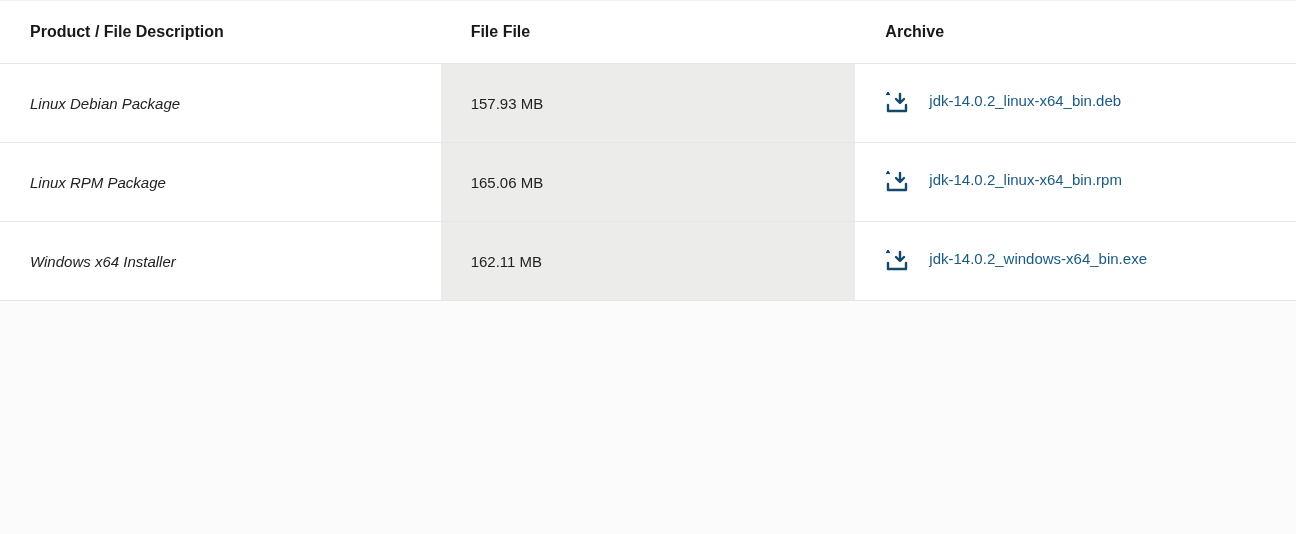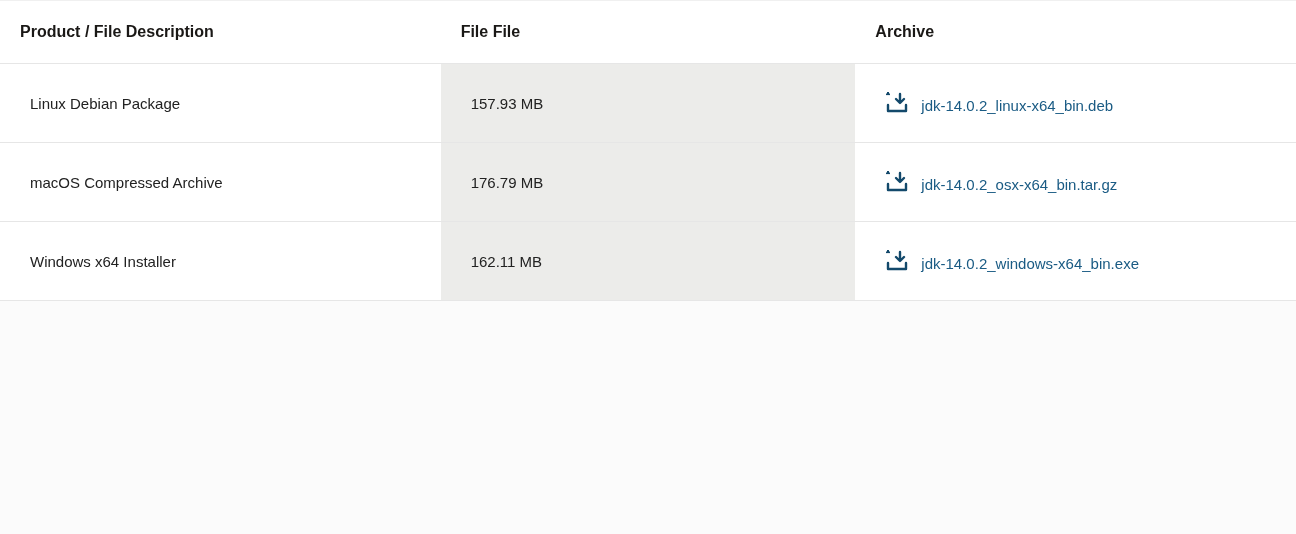--- a/index.html
+++ b/index.html
@@ -18,41 +18,41 @@
   }
   table {
     width: 100%;
     border-collapse: collapse;
     table-layout: fixed;
   }
   thead th {
     text-align: left;
     font-weight: 600;
     font-size: 16px;
-    padding: 22px 16px 22px 20px;
+    padding: 22px 16px 22px 30px;
     border-bottom: 1px solid #e6e6e6;
     background: #fff;
     color: #1a1816;
   }
   tbody td {
     padding: 28px 16px 28px 30px;
     border-bottom: 1px solid #e6e6e6;
     vertical-align: middle;
     font-size: 15px;
   }
-  .col-product { width: 34%; }
+  .col-product { width: 34%; font-style: italic; }
   .col-size    { width: 32%; }
   .col-dl      { width: 34%; }
   tbody td.col-size { background: #ececea; margin-left: 26px; }
   tbody td.col-product { color: #222; }
   tbody td.col-size { color: #222; }
   .dl-cell {
     display: flex;
-    align-items: flex-end;
-    gap: 12px;
+    align-items: flex-start;
+    gap: 20px;
   }
   .dl-link {
     color: #1a5b84;
     text-decoration: none;
     font-size: 15px;
   }
   .dl-icon {
     width: 24px;
     height: 22px;
     position: relative;
@@ -103,33 +103,33 @@
       <rect x="1" y="1.5" width="4" height="1.6" fill="#13496b"></rect>
       <path d="M15 2 L15 10 M11 7 L15 11 L19 7" stroke="#13496b" stroke-width="2.4" fill="none" stroke-linecap="round" stroke-linejoin="round"></path>
       <path d="M3 13 L3 19 L21 19 L21 13" stroke="#13496b" stroke-width="2.4" fill="none" stroke-linecap="round" stroke-linejoin="round"></path>
     </svg>
   </span>
                 <a class="dl-link" href="#">jdk-14.0.2_linux-x64_bin.deb</a>
               </div>
             </td>
           </tr>
           <tr>
-            <td class="col-product">macOS Compressed Archive</td>
-            <td class="col-size">176.79 MB</td>
+            <td class="col-product">Linux RPM Package</td>
+            <td class="col-size">165.06 MB</td>
             <td class="col-dl">
               <div class="dl-cell">
                 <span class="dl-icon">
     <svg viewBox="0 0 24 22">
       <path d="M4 2 L4 0 L2 0 L2 2 Z" fill="#13496b"></path>
       <rect x="1" y="1.5" width="4" height="1.6" fill="#13496b"></rect>
       <path d="M15 2 L15 10 M11 7 L15 11 L19 7" stroke="#13496b" stroke-width="2.4" fill="none" stroke-linecap="round" stroke-linejoin="round"></path>
       <path d="M3 13 L3 19 L21 19 L21 13" stroke="#13496b" stroke-width="2.4" fill="none" stroke-linecap="round" stroke-linejoin="round"></path>
     </svg>
   </span>
-                <a class="dl-link" href="#">jdk-14.0.2_osx-x64_bin.tar.gz</a>
+                <a class="dl-link" href="#">jdk-14.0.2_linux-x64_bin.rpm</a>
               </div>
             </td>
           </tr>
           <tr class="highlight-row">
             <td class="col-product">Windows x64 Installer</td>
             <td class="col-size">162.11 MB</td>
             <td class="col-dl">
               <div class="dl-cell">
                 <span class="dl-icon">
     <svg viewBox="0 0 24 22">

